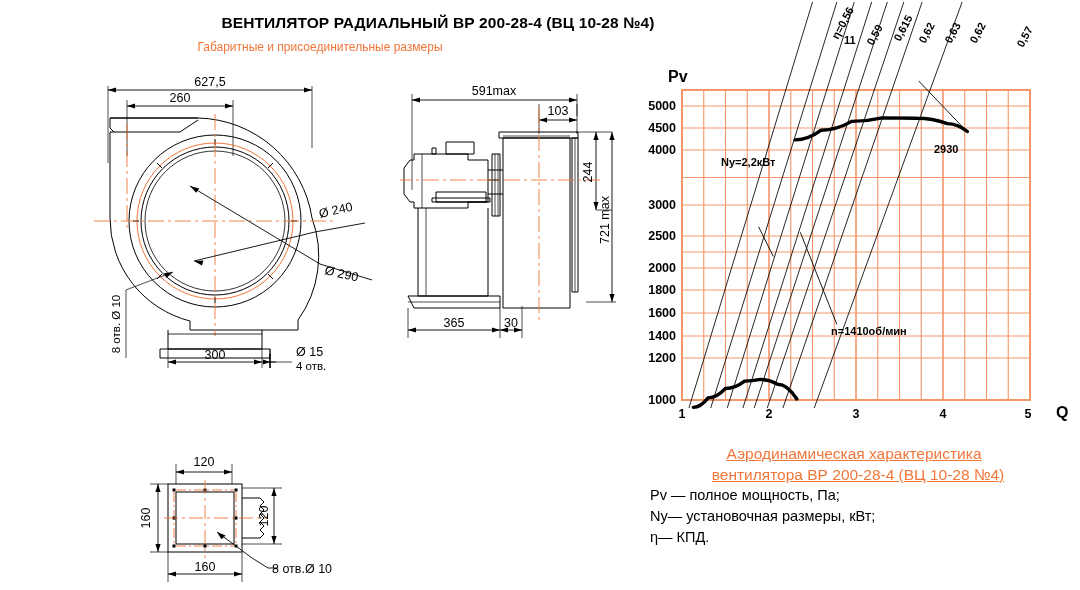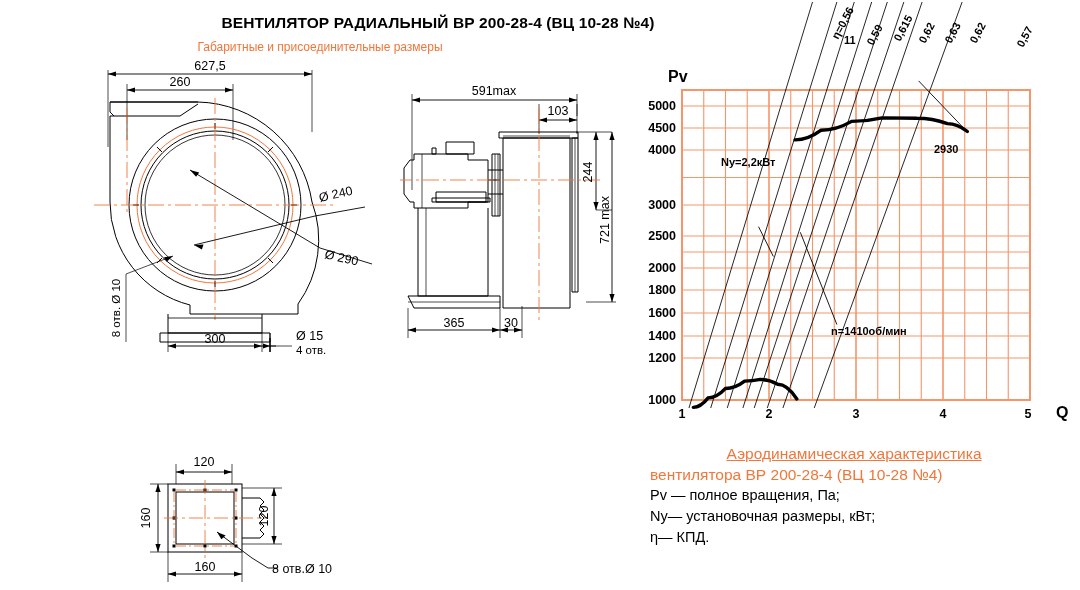--- a/index.html
+++ b/index.html
@@ -33,21 +33,21 @@
     line-height:21px;white-space:nowrap;
   }
   sup{font-size:9px;}
 </style>
 </head>
 <body>
 
 <div class="abs" id="title">ВЕНТИЛЯТОР РАДИАЛЬНЫЙ ВР 200-28-4 (ВЦ 10-28 №4)</div>
 <div class="abs" id="subtitle">Габаритные и присоединительные размеры</div>
 
-<div class="abs" style="left:80px;top:52px;">
+<div class="abs" style="left:80px;top:68px;">
 <svg width="330" height="310" viewBox="0 0 330 310">
   <g stroke="#000" fill="none" stroke-width="1">
 
     <g stroke-width="0.7">
       <line x1="28" y1="18" x2="28" y2="95"></line>
       <line x1="232" y1="18" x2="232" y2="80"></line>
       <line x1="47" y1="32" x2="47" y2="88"></line>
       <line x1="153" y1="32" x2="153" y2="88"></line>
     </g>
 
@@ -387,17 +387,17 @@
 
   <text class="curvelab" x="73" y="166">Ny=2,2кВт</text>
   <text class="curvelab" x="183" y="335">n=1410об/мин</text>
   <text class="curvelab" x="286" y="153">2930</text>
   <text class="etalab" x="196" y="44">11</text>
 </svg>
 </div>
 
 <div class="abs" style="left:650px;top:443px;width:420px;">
   <div class="legend-title" style="text-align:center;padding-right:12px;text-decoration:underline;">Аэродинамическая характеристика</div>
-  <div class="legend-title" style="text-align:left;padding-right:4px;">вентилятора  ВР 200-28-4 (ВЦ 10-28 №4)</div>
-  <div class="legend">Pv — полное вращения, Па;</div>
+  <div class="legend-title" style="text-align:center;padding-right:4px;text-decoration:underline;">вентилятора  ВР 200-28-4 (ВЦ 10-28 №4)</div>
+  <div class="legend">Pv — полное мощность, Па;</div>
   <div class="legend">Ny— установочная размеры, кВт;</div>
   <div class="legend">η— КПД.</div>
 </div>
 
 </body></html>

